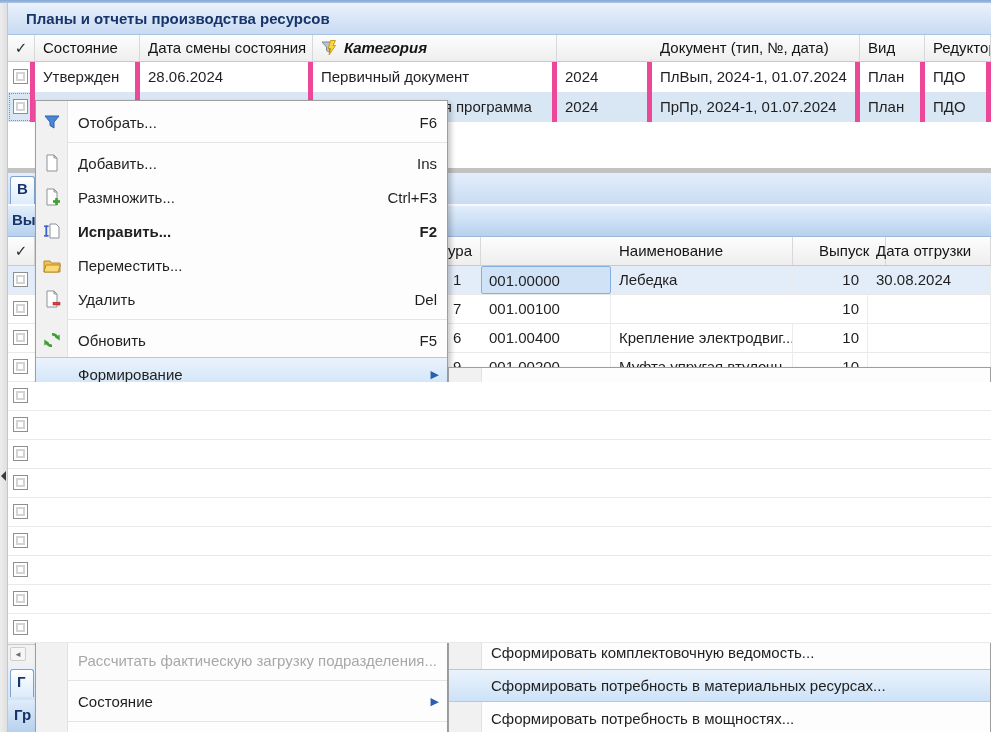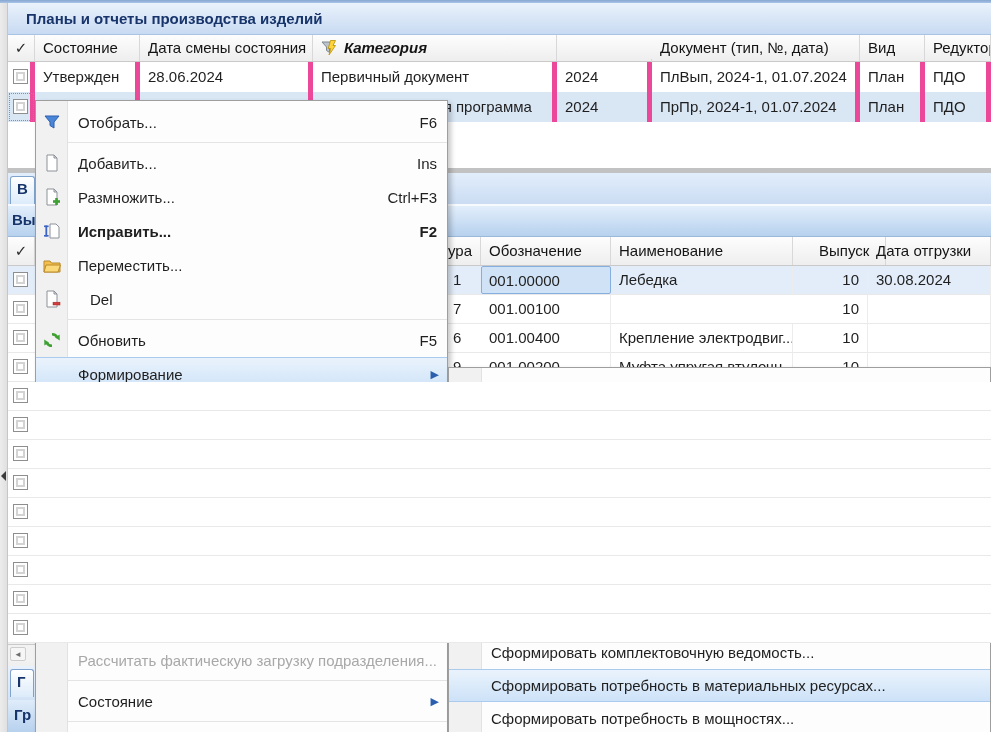--- a/index.html
+++ b/index.html
@@ -85,21 +85,21 @@
   .cat-head{display:flex;align-items:center;gap:5px;font-weight:bold;font-style:italic;}
   .dotted-focus{outline:1px dotted #6f94c4;outline-offset:-2px;}
 </style>
 </head>
 <body>
 
 <div class="screen">
   <div class="top-strip"></div>
 
   <div class="plans-panel">
-    <div class="panel-title">Планы и отчеты производства изделий</div>
+    <div class="panel-title">Планы и отчеты производства ресурсов</div>
     <div class="thead-row" id="plans-head">
         <div class="th" style="left: 0px; width: 27px; text-align: center; padding-left: 0px;"><span class="check-glyph">✓</span></div>
         <div class="th" style="left: 27px; width: 105px;">Состояние</div>
         <div class="th" style="left: 132px; width: 173px;">Дата смены состояния</div>
         <div class="th cat-head" style="left: 305px; width: 244px;">
           <span style="width: 18px; height: 18px; display: inline-block;"><svg viewBox="0 0 18 18" width="18" height="18">
               <polygon points="1,3 13,3 8.5,8 8.5,13.5 5.5,11.5 5.5,8" fill="#bcc3cc" stroke="#7e8892"></polygon>
               <polygon points="9.5,1.5 14.5,1.5 12,6.5 14.5,6.5 8,16 9.8,9.5 7.2,9.5" fill="#ffd43a" stroke="#b98f00" stroke-width="0.8"></polygon>
             </svg></span>
           <span>Категория</span>
@@ -141,21 +141,20 @@
 
   <div class="tab-band">
     <div class="tab-top">В</div>
   </div>
   <div class="white-line"></div>
   <div class="caption-band">Вы</div>
 
   <div class="prod-head" id="prod-head">
       <div class="th" style="left: 0px; width: 27px; text-align: center; padding-left: 0px;"><span class="check-glyph">✓</span></div>
       <div class="th" style="left: 440px; width: 33px; border-right: 1px solid rgb(216, 216, 216); padding-left: 0px;">ура</div>
-      <div class="th" style="left: 473px; width: 130px;">Обозначение</div>
       <div class="th" style="left: 603px; width: 182px;">Наименование</div>
       <div class="th" style="left: 803px; width: 75px;">Выпуск</div>
       <div class="th" style="left: 860px; width: 123px;">Дата отгрузки</div>
     </div>
   <div id="prod-rows">
       <div class="prow selected" style="top: 266px;">
         <div class="pcell" style="left: 0px; width: 27px; padding-left: 0px; border-right: none;">
           <div class="cb cb-abs" style="left: 5px; top: 6px;"></div>
         </div>
         <div class="pcell frag" style="left: 440px; width: 33px; padding-left: 5px; border-right: none;">1</div>
@@ -253,20 +252,21 @@
             <path d="M3,9 h14.5 l-2.5,7 h-14 z" fill="#fbd978" stroke="#b98a2a"></path>
           </svg></span>
         <span class="mi-label">Переместить...</span>
       </div>
       <div class="mi">
         <span class="mi-icon"><svg viewBox="0 0 18 18" width="18" height="18">
             <path d="M4,1 h7 l3,3 v13 h-10 z" fill="#ffffff" stroke="#8d9299"></path>
             <path d="M11,1 l3,3 h-3 z" fill="#dfe3e8" stroke="#8d9299"></path>
             <rect x="10" y="12.2" width="7" height="2.8" fill="#d23f3f" stroke="#a32020" stroke-width="0.5"></rect>
           </svg></span>
+        <span class="mi-label">Удалить</span>
         <span class="mi-short">Del</span>
       </div>
       <div class="msep"></div>
       <div class="mi">
         <span class="mi-icon"><svg viewBox="0 0 18 18" width="18" height="18">
             <path d="M9,3.2 a5.8,5.8 0 0 1 5.4,3.6" fill="none" stroke="#3ea132" stroke-width="2.6"></path>
             <polygon points="16.6,3.6 16.8,9.4 12.2,6.6" fill="#3ea132"></polygon>
             <path d="M9,14.8 a5.8,5.8 0 0 1 -5.4,-3.6" fill="none" stroke="#3ea132" stroke-width="2.6"></path>
             <polygon points="1.4,14.4 1.2,8.6 5.8,11.4" fill="#3ea132"></polygon>
           </svg></span>

